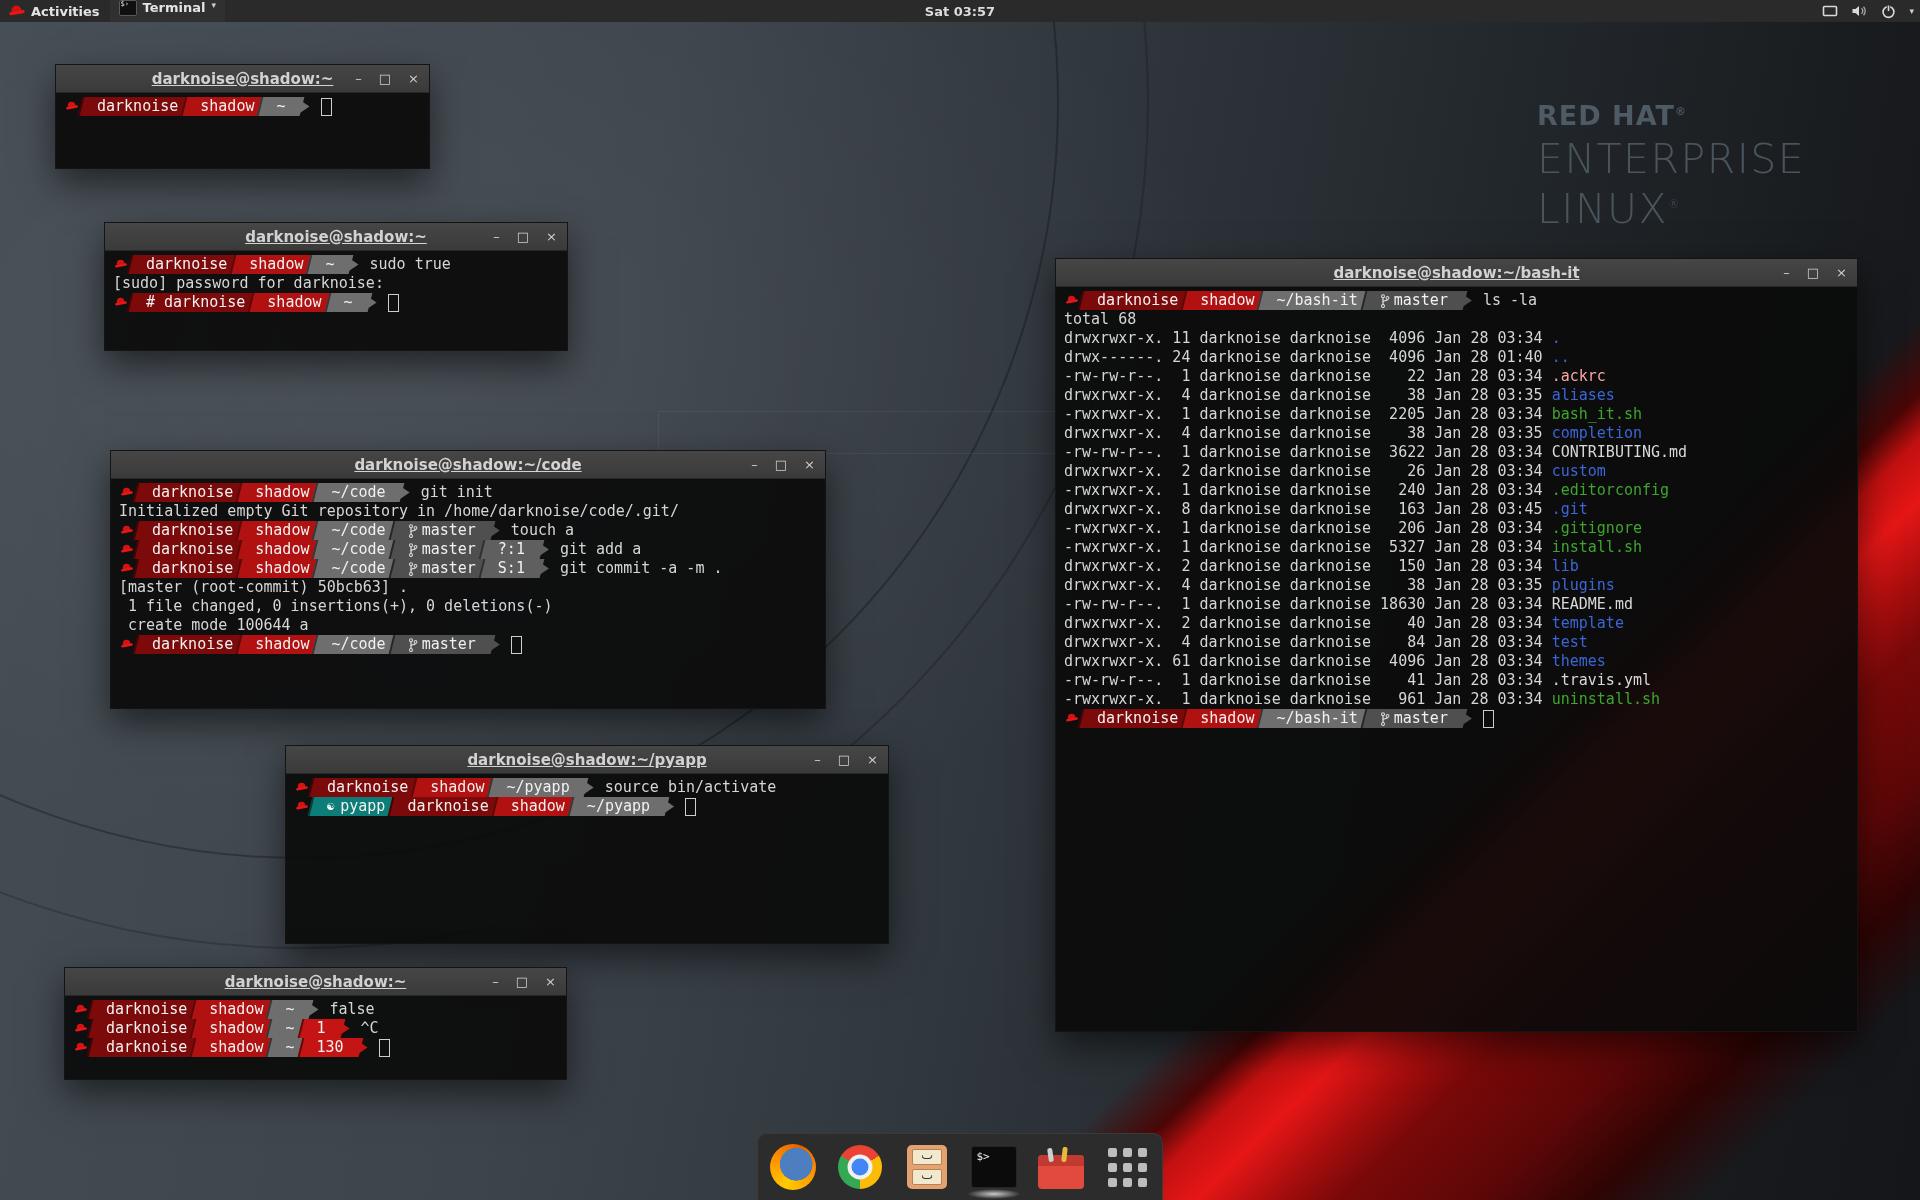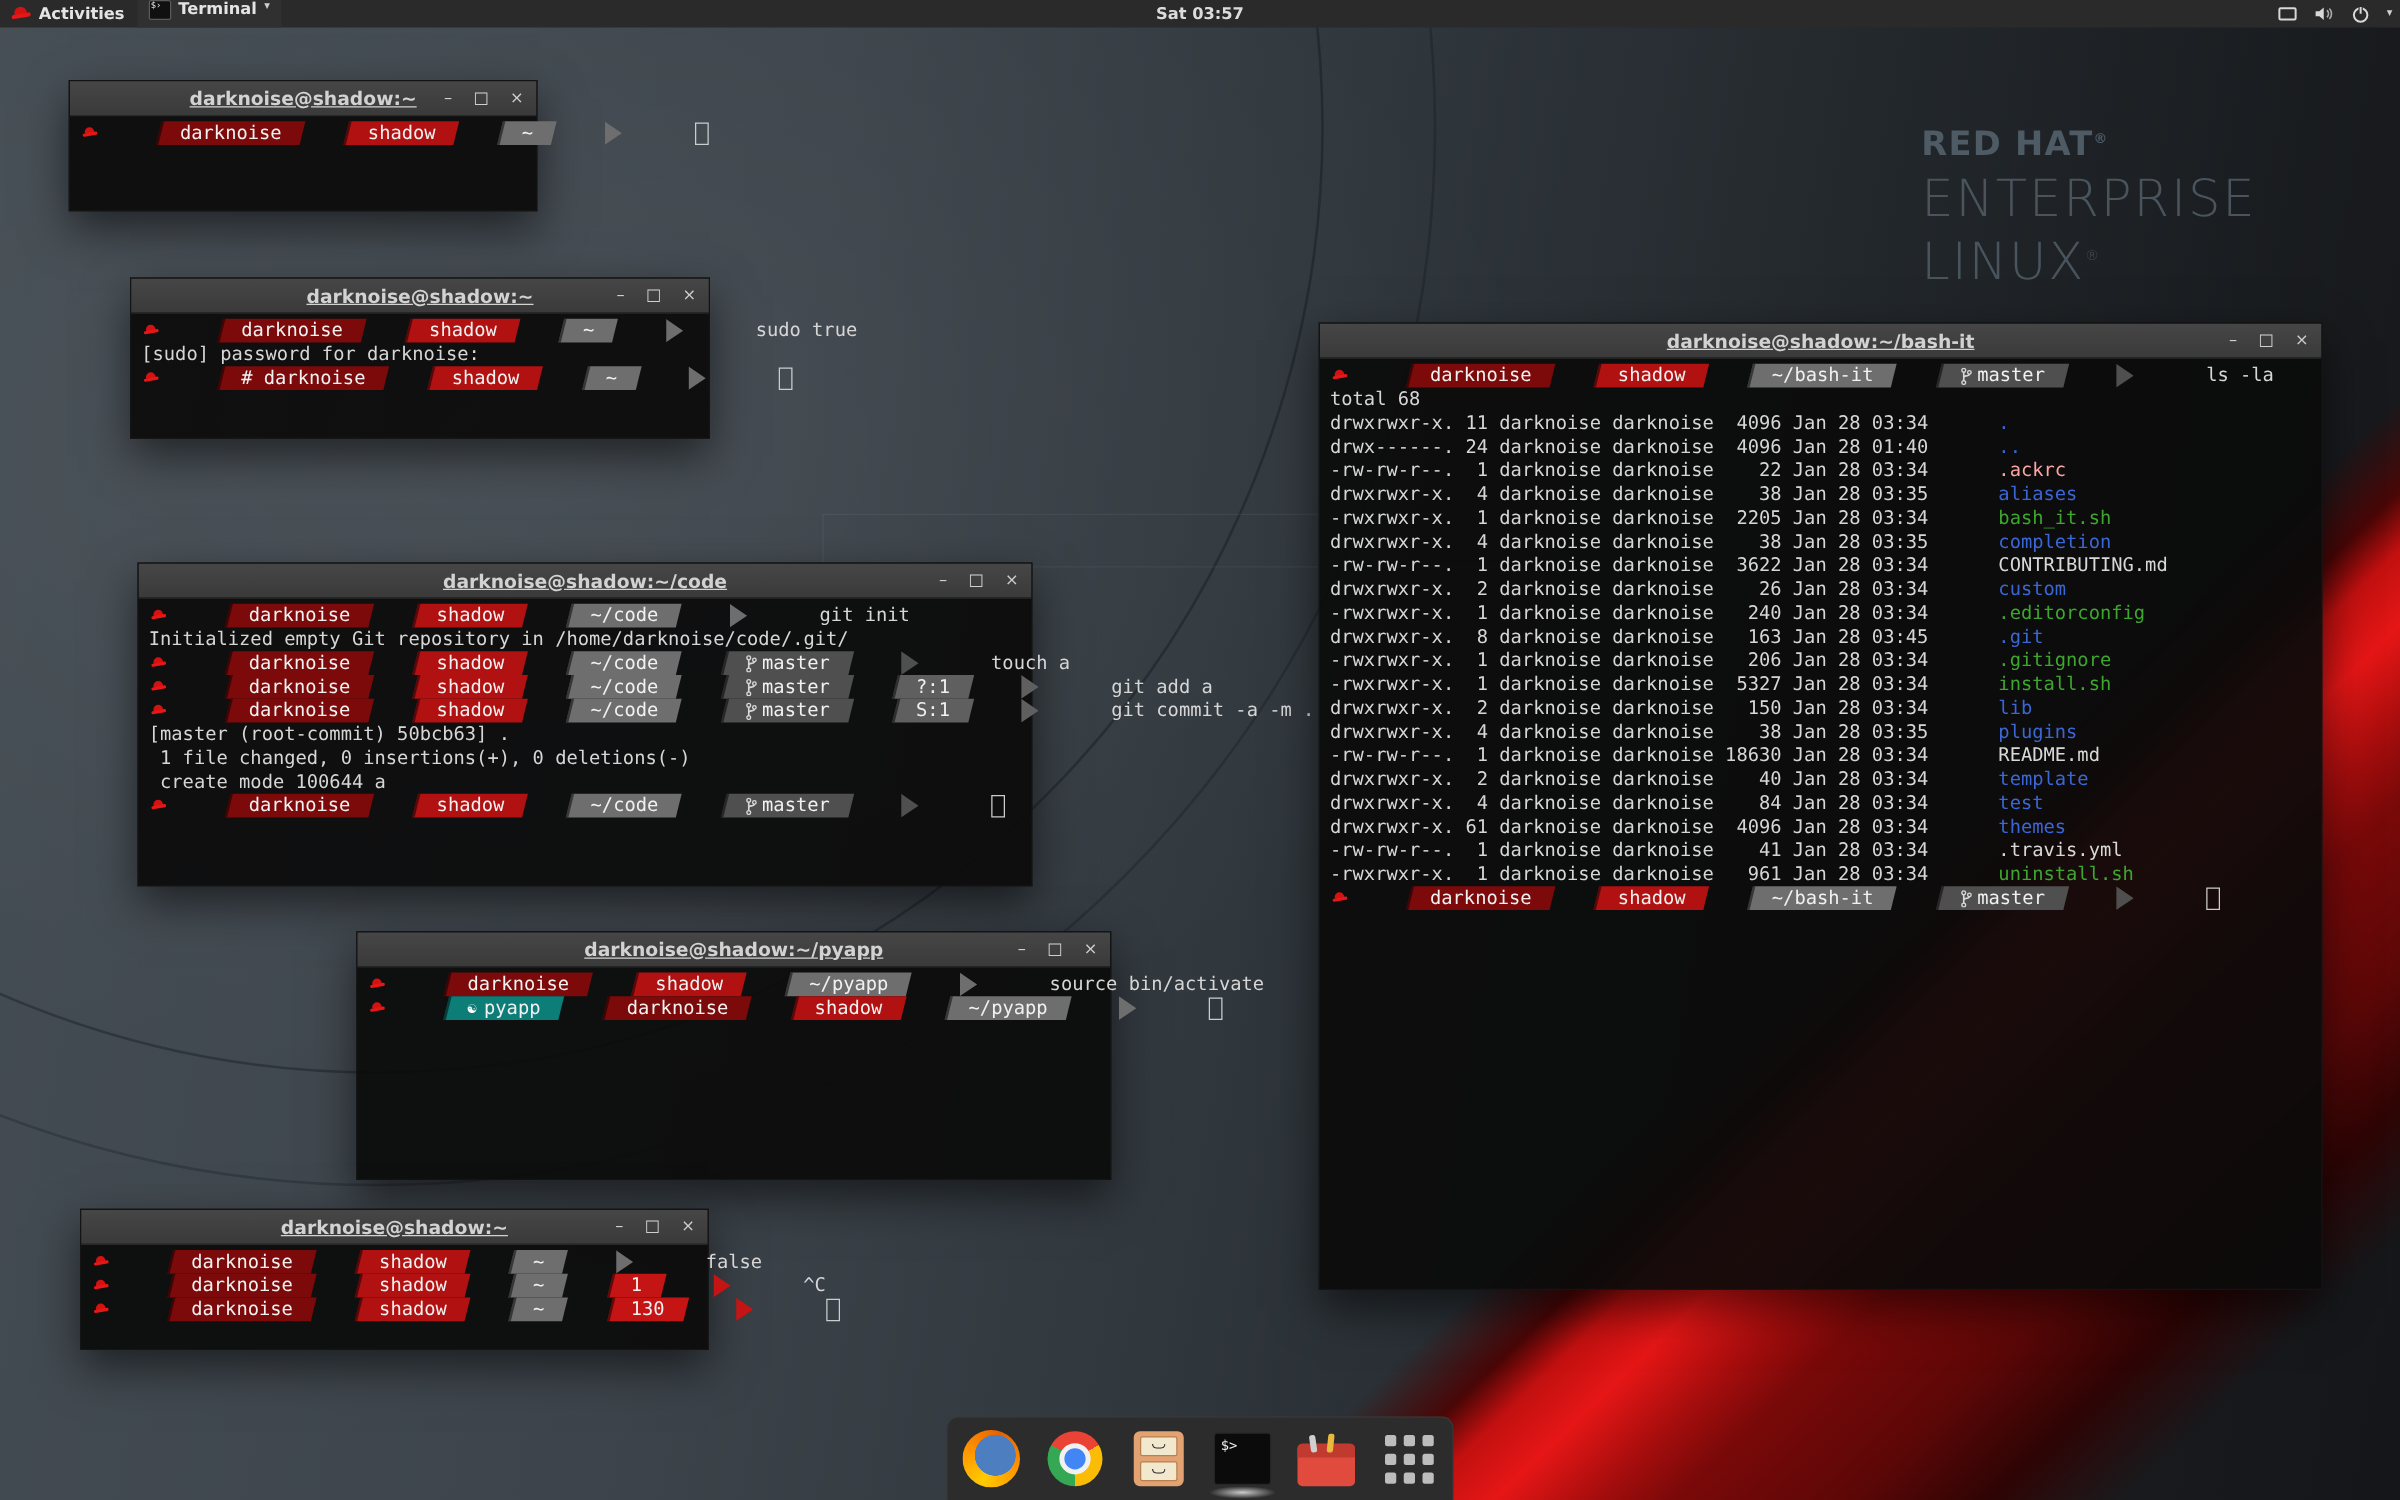--- a/index.html
+++ b/index.html
@@ -53,21 +53,21 @@
   
   .window{position:absolute;z-index:10;background:rgba(11,11,11,0.93);
     border:1px solid #141414;box-shadow:0 14px 34px rgba(0,0,0,0.55);}
   .titlebar{height:27px;background:linear-gradient(#464646,#3a3a3a);border-bottom:1px solid #282828;
     position:relative;display:flex;align-items:center;justify-content:center;}
   .win-title{font-size:15px;font-weight:bold;color:#d2d2d2;text-decoration:underline;}
   .win-buttons{position:absolute;right:10px;top:0;height:100%;display:flex;align-items:center;gap:17px;}
   .win-btn{color:#cfcfcf;font-size:13px;line-height:13px;cursor:pointer;font-family:"DejaVu Sans",sans-serif;}
   .term-body{padding:4px 8px;cursor:text;}
   .term-line{display:flex;align-items:center;height:19px;white-space:pre;
-    font:15px/19px "DejaVu Sans Mono","Liberation Mono",monospace;color:#d6d6d6;gap:47px;}
+    font:15px/19px "DejaVu Sans Mono","Liberation Mono",monospace;color:#d6d6d6;}
   .hat-badge{width:16px;display:flex;justify-content:center;margin-right:5px;flex:none;}
   .hat-badge .fedora{transform:scale(0.85);}
   .seg{position:relative;display:flex;align-items:center;height:19px;padding:0 12px;margin-right:-2px;flex:none;}
   .seg::before{content:"";position:absolute;top:0;bottom:0;left:-5px;right:-5px;
     background:var(--c);transform:skewX(-14deg);border-left:2px solid rgba(0,0,0,0.5);}
   .seg-label{position:relative;color:#f1f1f1;}
   .cap{position:relative;width:10px;height:19px;margin-left:4px;margin-right:2px;flex:none;}
   .cap::before{content:"";position:absolute;left:-4px;top:0;bottom:0;right:0;
     background:var(--c);clip-path:polygon(0 0,100% 50%,0 100%);}
   .cmd{margin-left:9px;}

